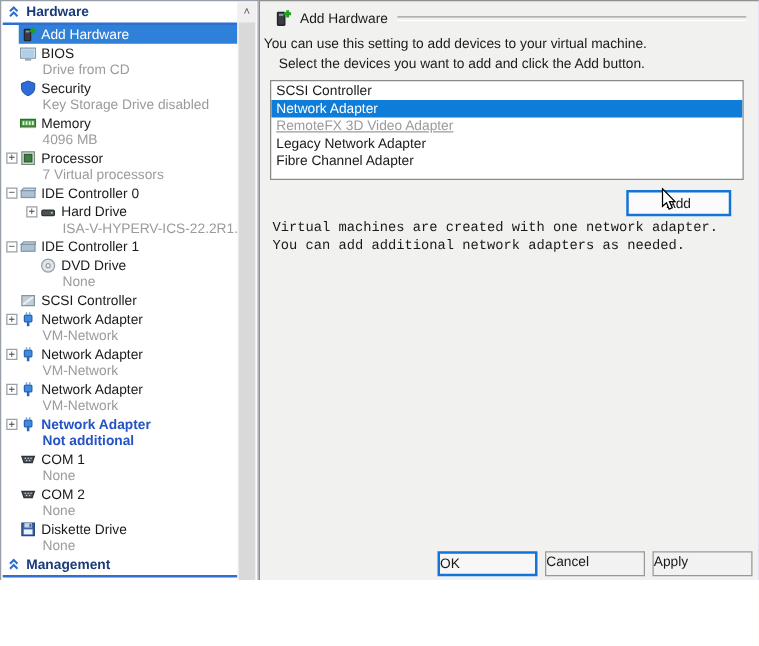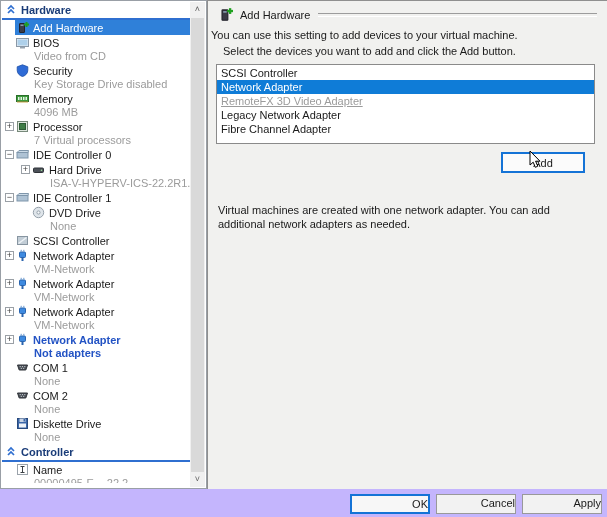--- a/index.html
+++ b/index.html
@@ -1,17 +1,17 @@
 <!DOCTYPE html>
 <html style="--selection: #2f80d9; --list_selection: #0f7cd7; --section_text: #1a3c78; --section_underline: #2f6fd0; --emphasis: #2353c4; --subtext: #9b9b9b; --focus: #1473d6;"><head>
 <meta charset="utf-8">
 <style>
   html,body{margin:0;padding:0;}
   body{font-family:"Liberation Sans","DejaVu Sans",sans-serif;font-size:11px;color:#1a1a1a;}
-  .stage{position:relative;width:607px;height:517px;background:#c4b5fd;overflow:hidden;}
+  .stage{position:relative;width:607px;height:464px;background:#c4b5fd;overflow:hidden;}
 
   
   .sidebar{position:absolute;left:0;top:0;width:207px;height:489px;background:#fff;
            border:1px solid #999fa6;box-sizing:border-box;}
   .tree{position:absolute;left:1px;top:1px;right:16px;bottom:1px;overflow:hidden;background:#fff;}
   .sec-header{height:16px;display:flex;align-items:center;gap:5px;padding-left:4px;
               font-weight:bold;color:var(--section_text);border-bottom:2px solid var(--section_underline);}
   .row{height:15px;display:flex;align-items:center;}
   .exp-slot{flex:0 0 13px;display:flex;justify-content:flex-start;padding-left:3px;box-sizing:border-box;}
   .exp{width:9px;height:9px;border:1px solid #9aa0a6;background:#fff;box-sizing:border-box;
@@ -44,30 +44,30 @@
   .rintro + .rintro{margin-top:4px;margin-left:12px;}
   .listbox{margin:7px 12px 0 8px;height:77px;background:#fff;border:1px solid #8a8a8a;
            overflow:hidden;padding-top:1px;}
   .litem{height:14px;line-height:14px;padding-left:4px;white-space:nowrap;}
   .litem.selected{background:var(--list_selection);color:#fff;}
   .litem.disabled{color:#9b9b9b;text-decoration:underline;}
   .addrow{display:flex;justify-content:flex-end;padding:8px 22px 0 0;}
   .btn{width:84px;height:21px;background:#fbfbfb;border:1px solid #adadad;box-sizing:border-box;
        text-align:center;line-height:18px;font-size:11px;cursor:default;}
   .btn.focused{border:2px solid var(--focus);}
-  .note{padding:0 14px 0 10px;margin-top:30px;line-height:14px;}
+  .note{padding:0 14px 0 10px;margin-top:3px;line-height:14px;font-family:Liberation Mono, monospace;}
 
   
   .cursor{position:absolute;left:529px;top:150px;pointer-events:none;}
 
   
   .footer{position:absolute;left:0;bottom:0;width:607px;height:27px;display:flex;
           justify-content:flex-end;align-items:center;gap:6px;padding-right:5px;box-sizing:border-box;}
   .fbtn{width:80px;height:20px;background:#f2f2f2;border:1px solid #999;box-sizing:border-box;
-        text-align:right;line-height:17px;font-size:11px;cursor:default;}
+        text-align:left;line-height:17px;font-size:11px;cursor:default;}
   .fbtn.focused{border:2px solid var(--focus);background:#f7f7f7;}
 </style>
 </head>
 <body>
 
 <div class="stage">
 
   <div class="sidebar">
     <div class="tree">
         <div class="sec-header">
@@ -100,21 +100,21 @@
             <span class="icon">
               <svg width="13" height="13" viewBox="0 0 13 13">
                 <rect x="0.5" y="2.5" width="12" height="8" fill="#e8eef4" stroke="#8a98a6"></rect>
                 <rect x="1.5" y="3.5" width="10" height="6" fill="#aed0ea"></rect>
                 <rect x="4" y="11" width="5" height="1.5" fill="#98a4b0"></rect>
               </svg>
             </span>
             <span class="label">BIOS</span>
           </span>
         </div>
-        <div class="sub">Video from CD</div>
+        <div class="sub">Drive from CD</div>
         <div class="row">
           <span class="exp-slot"></span>
           <span class="hl">
             <span class="icon">
               <svg width="13" height="13" viewBox="0 0 13 13">
                 <path d="M6.5 0.8 L11.8 2.8 V6.2 C11.8 9.6 9.4 11.6 6.5 12.5 C3.6 11.6 1.2 9.6 1.2 6.2 V2.8 Z" fill="#2e6bd6" stroke="#1d4fa6" stroke-width="0.8"></path>
               </svg>
             </span>
             <span class="label">Security</span>
           </span>
@@ -282,21 +282,21 @@
               <svg width="13" height="13" viewBox="0 0 13 13">
                 <rect x="5.5" y="8" width="2" height="4" fill="#2a64ae"></rect>
                 <rect x="3.5" y="3" width="6" height="5.5" rx="1" fill="#3e8ae0" stroke="#2a64ae"></rect>
                 <rect x="4.6" y="0.8" width="1.2" height="2.2" fill="#7fa8d6"></rect>
                 <rect x="7.2" y="0.8" width="1.2" height="2.2" fill="#7fa8d6"></rect>
               </svg>
             </span>
             <span class="label">Network Adapter</span>
           </span>
         </div>
-        <div class="sub em">Not adapters</div>
+        <div class="sub em">Not additional</div>
         <div class="row">
           <span class="exp-slot"></span>
           <span class="hl">
             <span class="icon">
               <svg width="13" height="13" viewBox="0 0 13 13">
                 <path d="M1.5 4 L11.5 4 L9.8 9 L3.2 9 Z" fill="#4c5158" stroke="#2f3338"></path>
                 <g fill="#cfd6dd">
                   <circle cx="4.2" cy="5.6" r="0.6"></circle>
                   <circle cx="6.5" cy="5.6" r="0.6"></circle>
                   <circle cx="8.8" cy="5.6" r="0.6"></circle>
@@ -342,21 +342,21 @@
             <span class="label">Diskette Drive</span>
           </span>
         </div>
         <div class="sub">None</div>
         <div class="sec-header">
           <span class="icon" style="width: 10px; flex: 0 0 10px;">
             <svg width="10" height="11" viewBox="0 0 10 11">
               <path d="M2 5 L5 2 L8 5 M2 9 L5 6 L8 9" stroke="#2f6fd0" stroke-width="1.7" fill="none"></path>
             </svg>
           </span>
-          <span>Controller</span>
+          <span>Management</span>
         </div>
         <div class="row">
           <span class="exp-slot"></span>
           <span class="hl">
             <span class="icon">
               <svg width="13" height="13" viewBox="0 0 13 13">
                 <rect x="1.5" y="1.5" width="10" height="10" fill="#fff" stroke="#9aa2aa"></rect>
                 <path d="M4.5 3.5 H8.5 M6.5 3.5 V9.5 M4.5 9.5 H8.5" stroke="#3a3f44" stroke-width="1" fill="none"></path>
               </svg>
             </span>

